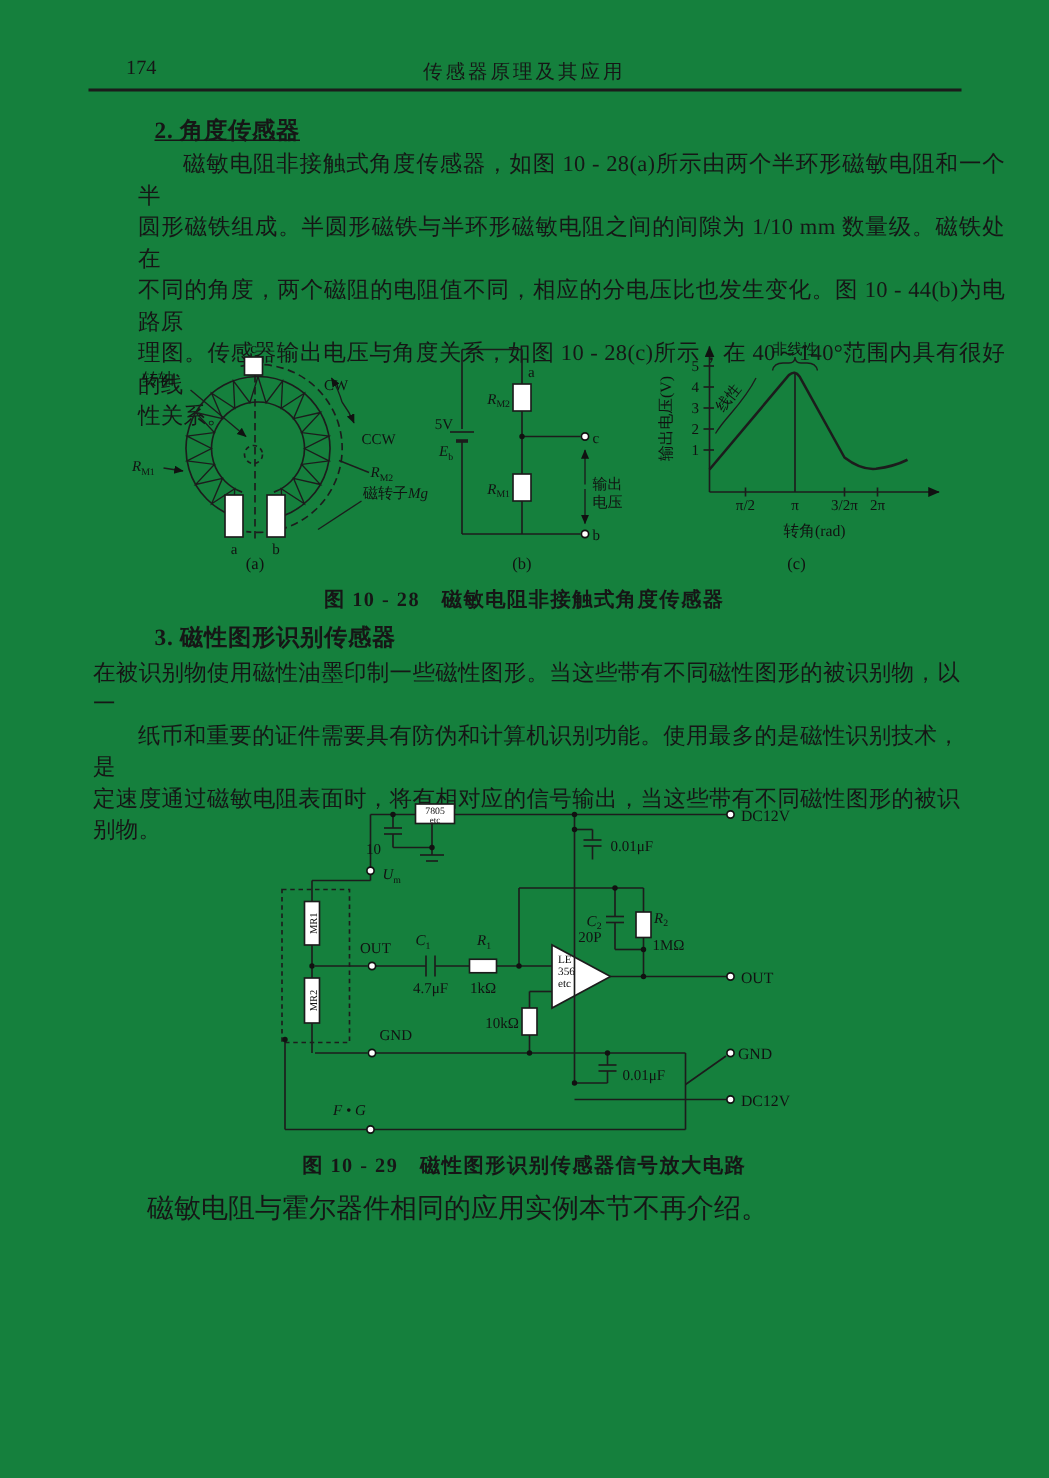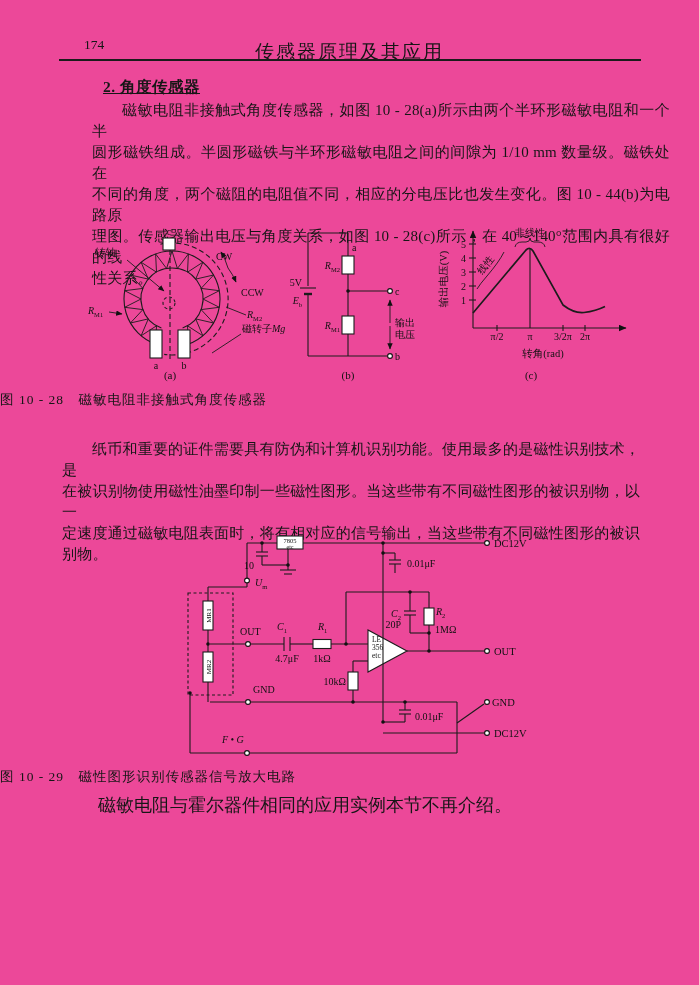--- a/index.html
+++ b/index.html
@@ -1,26 +1,26 @@
 <!DOCTYPE html>
 <html><head>
 <meta charset="utf-8">
 <style>
   html,body{margin:0;padding:0;background:#e9e9e9;}
-  .page{position:relative;width:699px;height:985px;background:#ec4899;margin:0 auto;
+  .page{position:relative;width:699px;height:985px;background:#15803d;margin:0 auto;
         font-family:"Liberation Serif","DejaVu Serif",serif;color:#161616;overflow:hidden;}
   .abs{position:absolute;}
   .hdr-num{left:84px;top:37px;font-size:13.5px;}
-  .hdr-title{left:0;top:39px;width:699px;text-align:center;font-size:19px;letter-spacing:2px;}
+  .hdr-title{left:0;top:39px;width:699px;text-align:center;font-size:13px;letter-spacing:2px;}
   .rule{left:59px;top:59px;width:582px;height:2px;background:#1b1b1b;}
   .h-sec{left:103px;font-size:15.5px;font-weight:bold;letter-spacing:.5px;}
   .para{left:62px;width:578px;font-size:15px;line-height:21px;letter-spacing:.2px;}
   .para .ln{text-align:justify;}
   .para .ind{text-indent:2em;}
-  .cap{left:0;width:699px;text-align:left;font-weight:normal;font-size:13.5px;letter-spacing:1px;}
+  .cap{left:0;width:699px;text-align:center;font-weight:bold;font-size:13.5px;letter-spacing:1px;}
   .closing{left:62px;width:578px;font-size:18px;text-indent:2em;}
   svg{overflow:visible;}
   svg line,svg path,svg polyline,svg polygon,svg rect,svg circle{stroke:#1c1c1c;stroke-width:1.1;fill:none;}
   svg .comp{fill:#ffffff;}
   svg .dot{fill:#111;stroke:none;}
   svg .term{fill:#fff;stroke:#111;}
   svg text{font-family:"Liberation Serif","DejaVu Serif",serif;fill:#111;stroke:none;font-size:10px;}
   svg .it{font-style:italic;}
   svg .dash{stroke-dasharray:5,3;}
   svg .dash2{stroke-dasharray:3,2.5;}
@@ -144,24 +144,25 @@
       <text transform="rotate(-52,407,53)" x="407" y="53">线性</text>
       <path class="thin" d="M402,67 Q405,62 412,54 Q424,40 429,30"></path>
       <text x="455" y="14" text-anchor="middle">非线性</text>
       <path class="thin" d="M440,25 Q441,20 447,20 L451,20 Q455,20 455,16 Q455,20 459,20 L463,20 Q469,20 470,25"></path>
       <text x="456" y="157" text-anchor="middle" style="font-size:11px">(c)</text>
     </g>
   </svg>
 
   <div class="abs cap" style="top:391px;">图 10 - 28　磁敏电阻非接触式角度传感器</div>
 
+  <div class="abs h-sec" style="top:415px;">3. 磁性图形识别传感器</div>
 
   <div class="abs para" style="top:439px;">
+    <div class="ln">在被识别物使用磁性油墨印制一些磁性图形。当这些带有不同磁性图形的被识别物，以一</div>
     <div class="ln ind">纸币和重要的证件需要具有防伪和计算机识别功能。使用最多的是磁性识别技术，是</div>
-    <div class="ln">在被识别物使用磁性油墨印制一些磁性图形。当这些带有不同磁性图形的被识别物，以一</div>
     <div class="ln">定速度通过磁敏电阻表面时，将有相对应的信号输出，当这些带有不同磁性图形的被识别物。</div>
   </div>
 
   <svg class="abs" style="left:170px;top:525px;" width="372" height="243">
     <g>
       <line x1="77" y1="18" x2="315" y2="18"></line>
       <line x1="92" y1="18" x2="92" y2="27"></line>
       <line x1="86" y1="27" x2="98" y2="27"></line>
         <line x1="86" y1="31" x2="98" y2="31"></line>
       <line x1="92" y1="31" x2="92" y2="40"></line>

